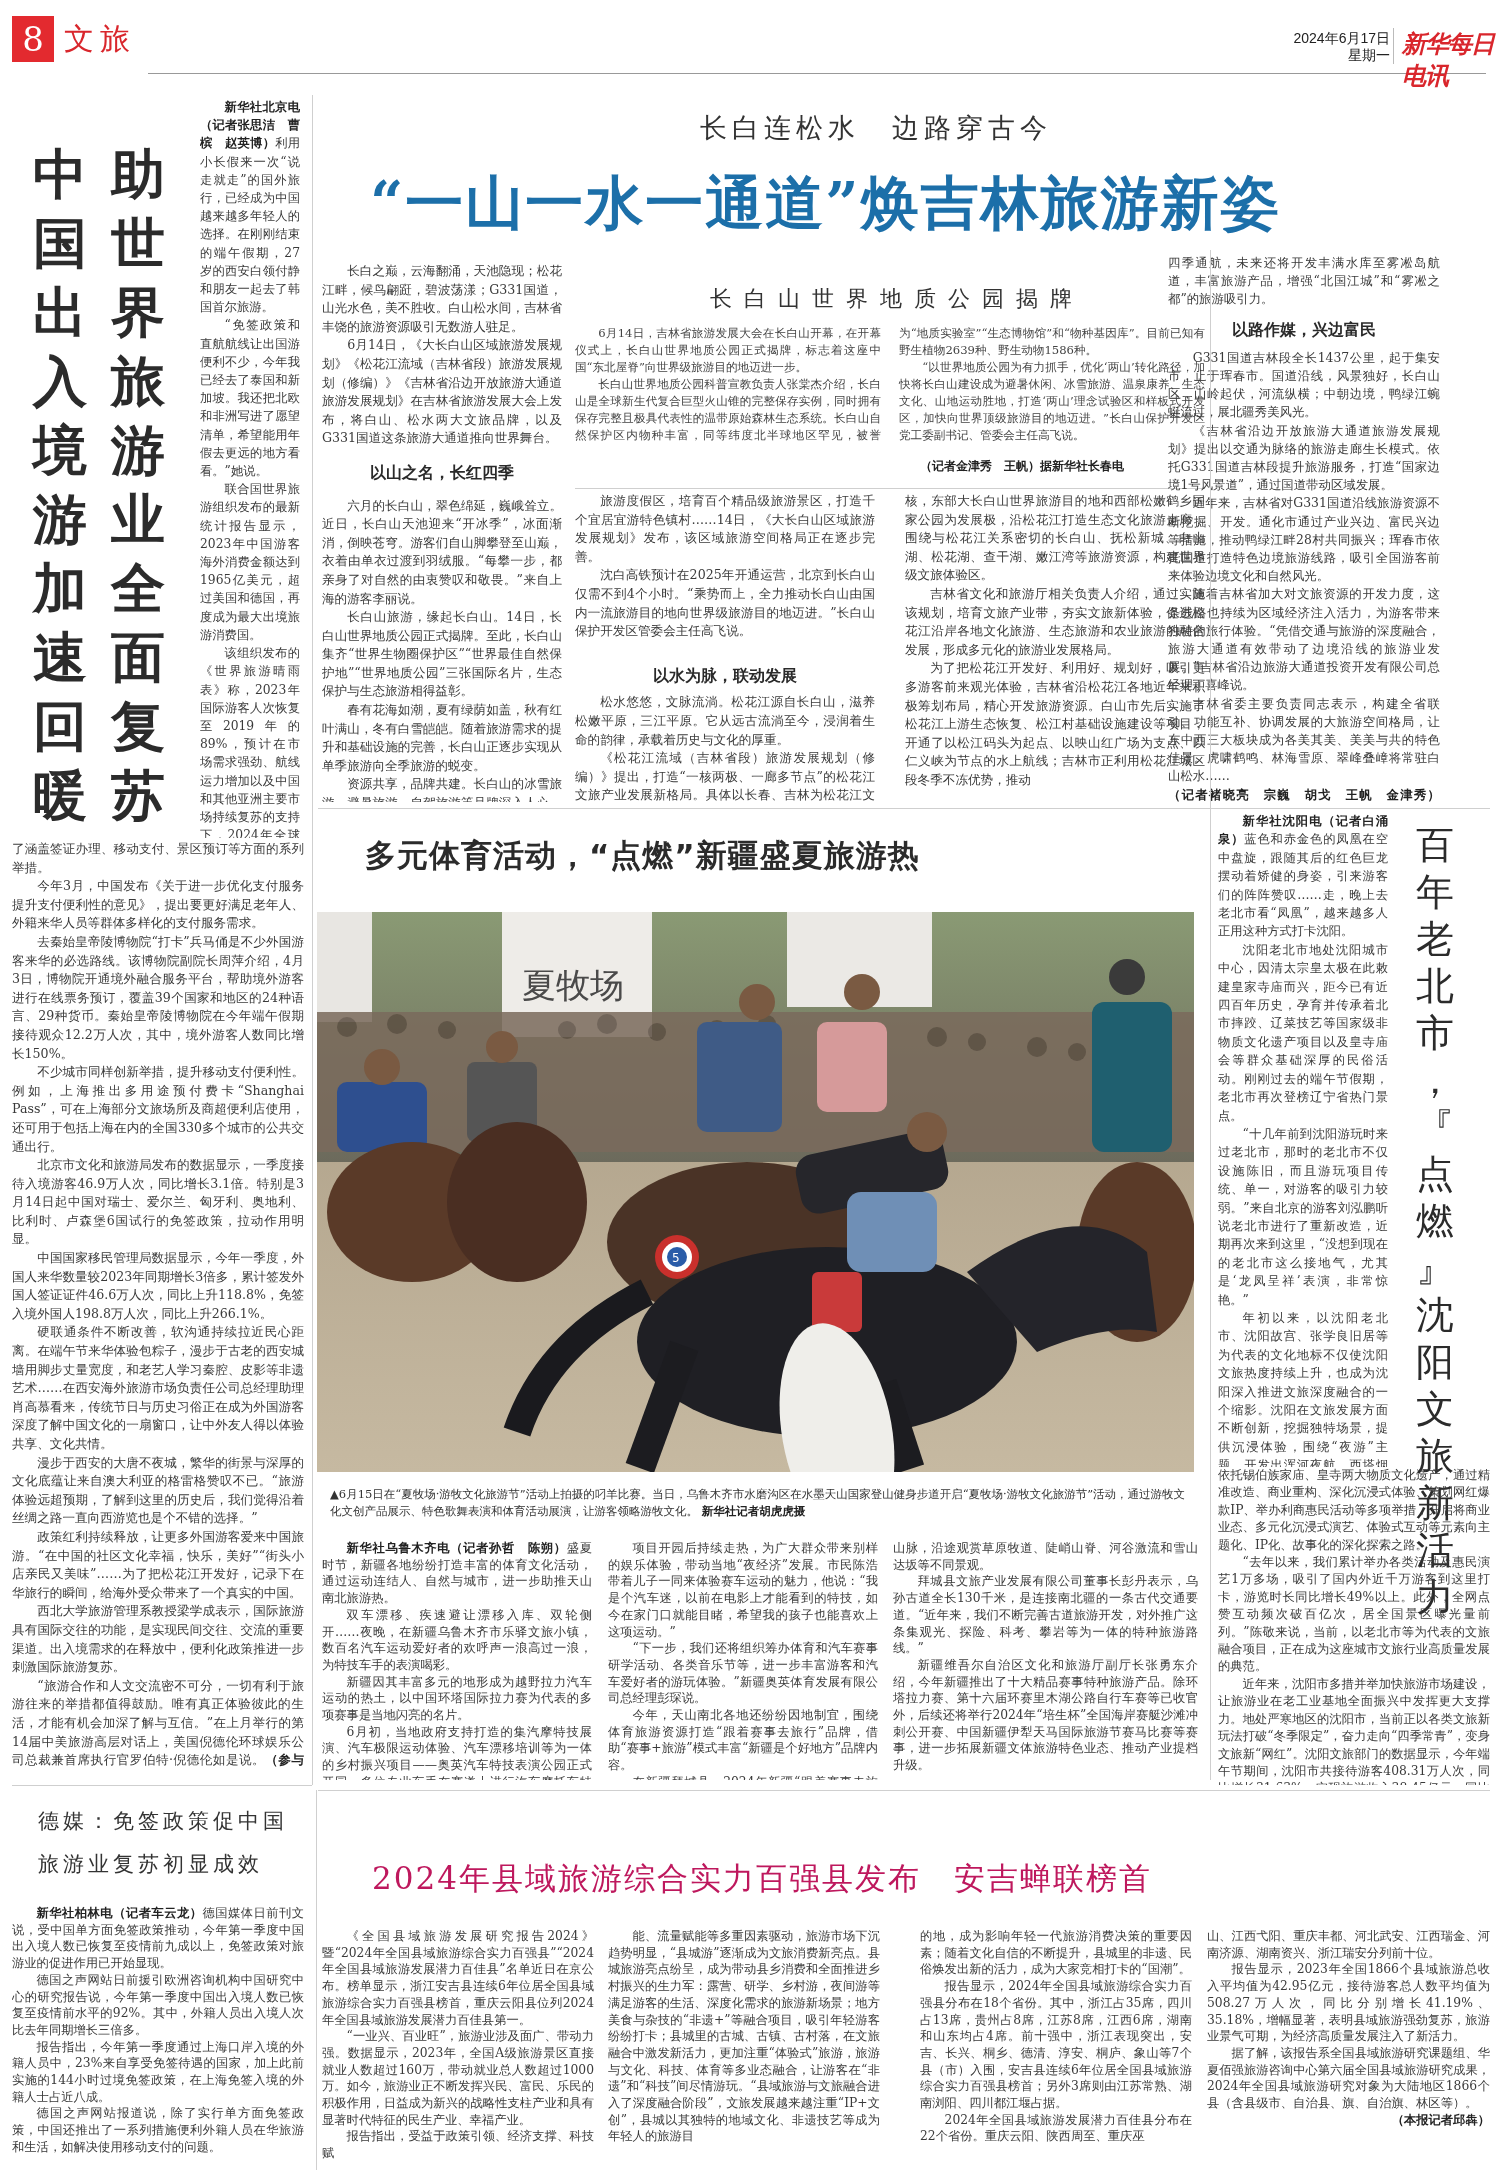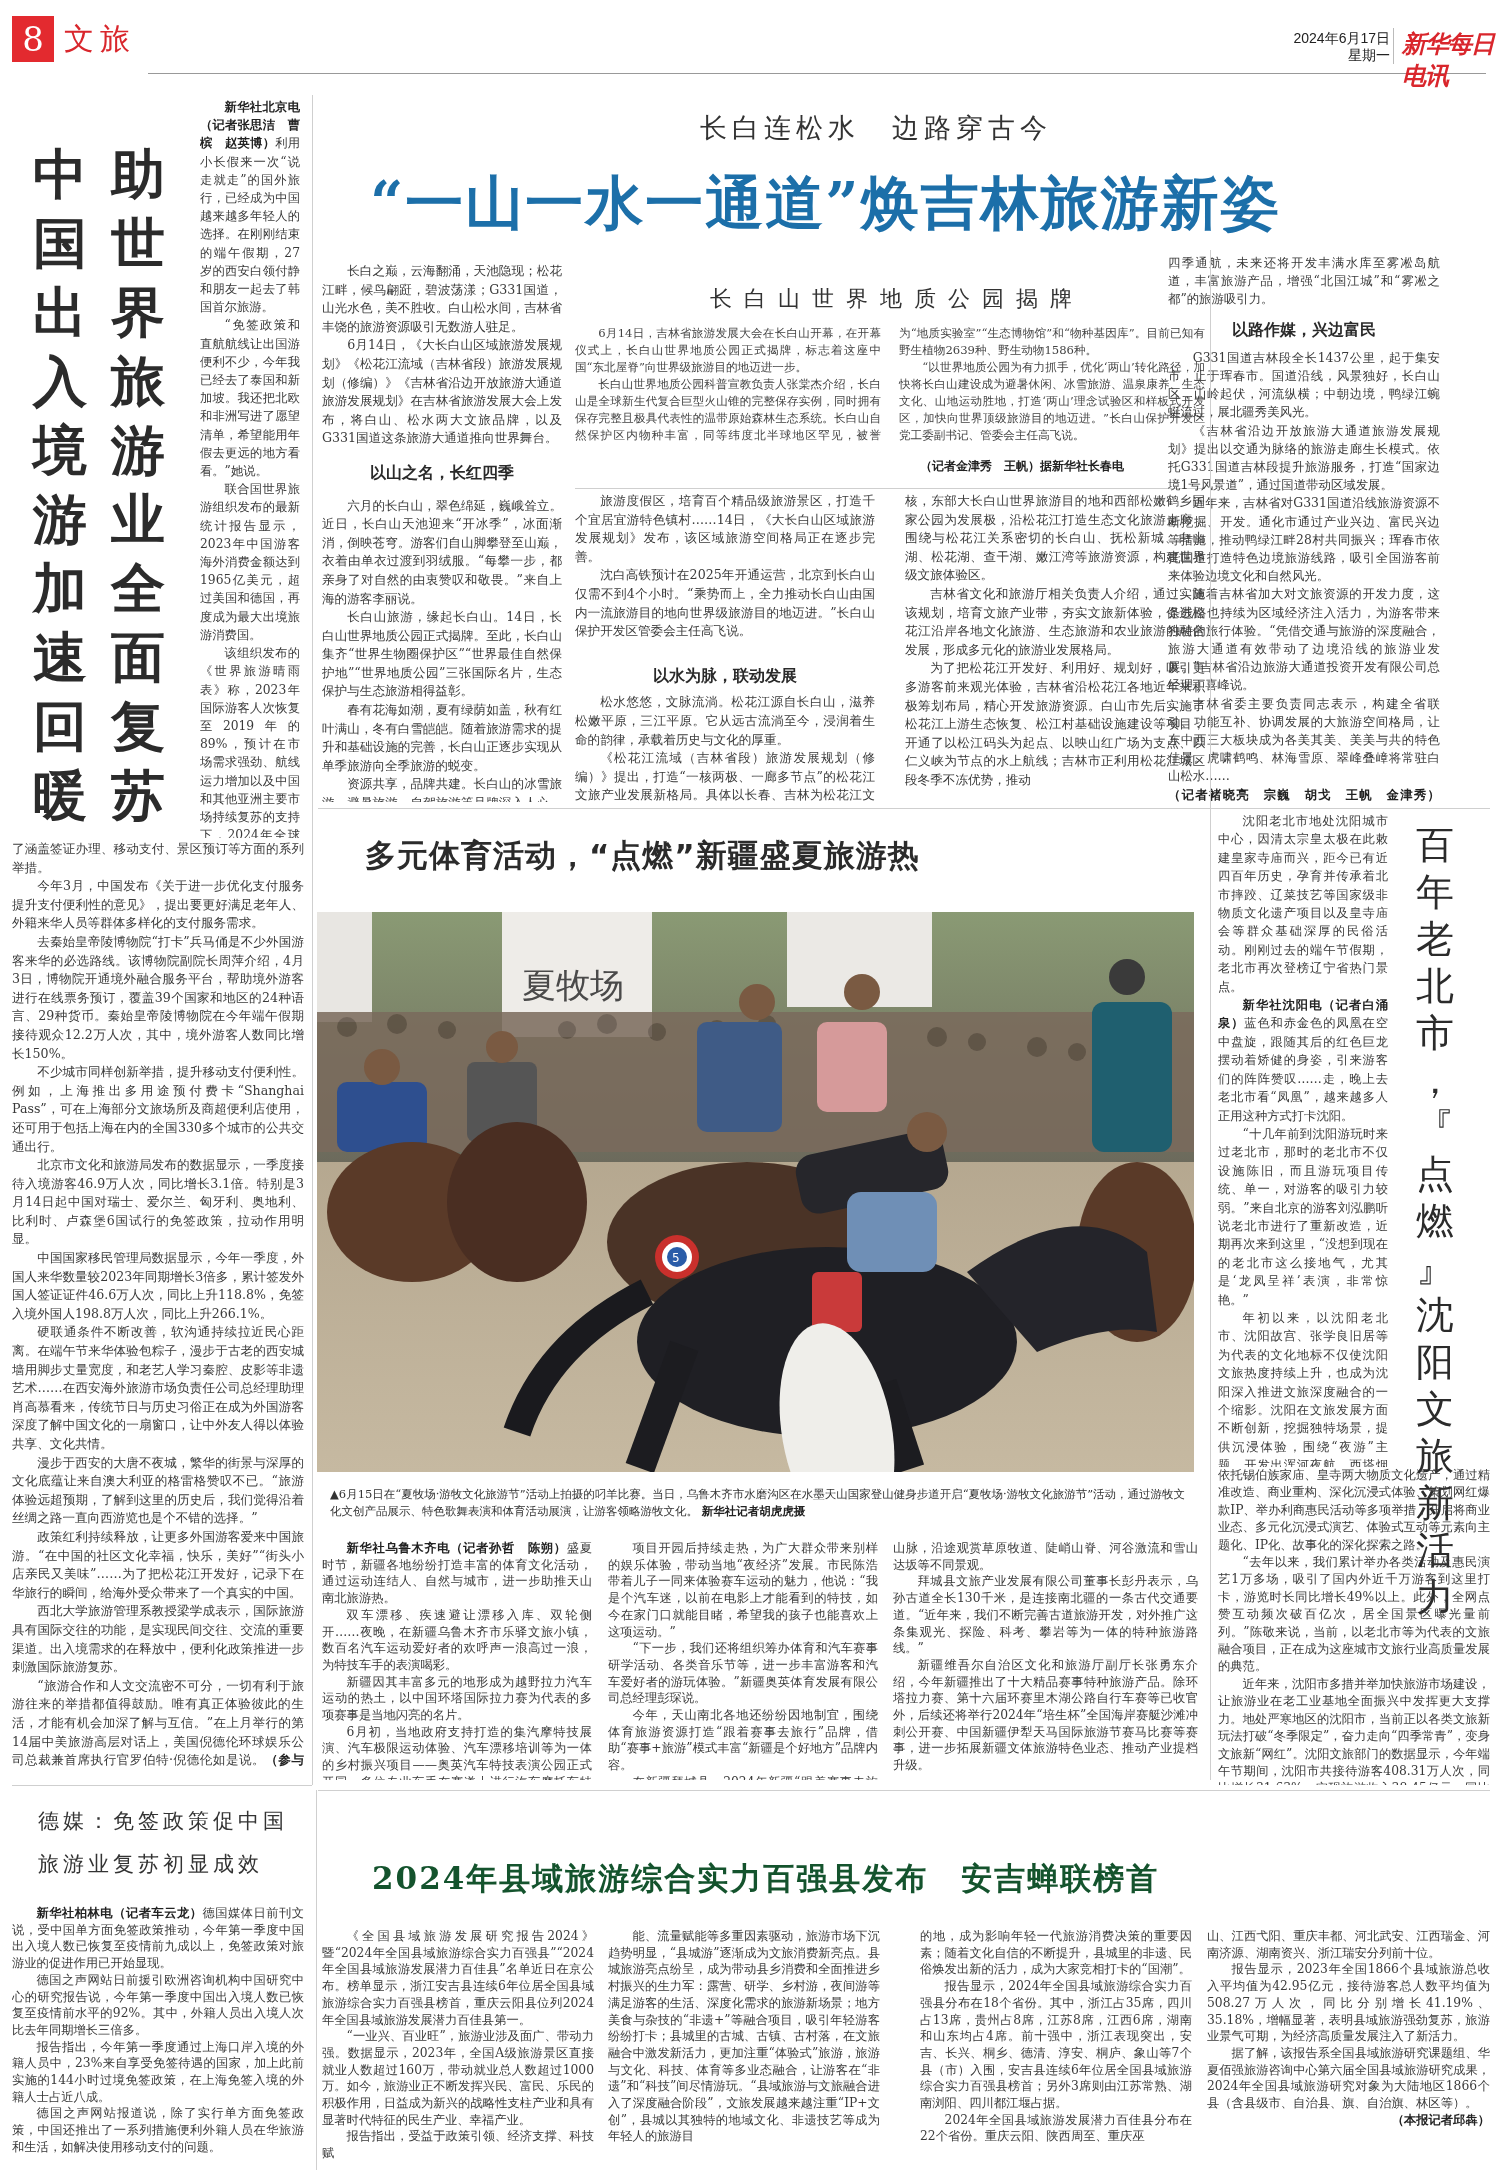--- a/index.html
+++ b/index.html
@@ -36,21 +36,21 @@
   #photo { left: 317px; top: 912px; width: 877px; height: 560px; overflow: hidden; background: #9c8e78; }
   #caption { left: 330px; top: 1486px; width: 860px; font-size: 11.5px; line-height: 17px; color: #333; }
 
   
   .vert-head2 { font-family: "DejaVu Serif", serif; font-size: 38px; line-height: 47px; color: #2b2b2b; width: 50px; text-align: center; }
 
   
   #de-title { left: 38px; top: 1800px; font-family: "DejaVu Sans", sans-serif; font-size: 21px; line-height: 43px; color: #333; letter-spacing: 4px; }
 
   
-  #county-title { left: 372px; top: 1858px; font-family: "DejaVu Serif", serif; font-weight: bold; font-size: 31px; color: #14532d; letter-spacing: 2px; white-space: nowrap; }
+  #county-title { left: 372px; top: 1858px; font-family: "DejaVu Serif", serif; font-weight: normal; font-size: 31px; color: #be185d; letter-spacing: 2px; white-space: nowrap; }
 </style>
 </head>
 <body>
 
 <div id="page-num" class="abs">8</div>
 <div id="section-name" class="abs">文旅</div>
 <div id="header-rule" class="abs"></div>
 <div id="date-block" class="abs">
   <div>2024年6月17日</div>
   <div>星期一</div>
@@ -267,22 +267,22 @@
     <p><span>今年，天山南北各地还纷纷因地制宜，围绕体育旅游资源打造“跟着赛事去旅行”品牌，借助“赛事+旅游”模式丰富“新疆是个好地方”品牌内容。</span></p>
     <p><span>在新疆拜城县，2024年新疆“跟着赛事去旅行”乌孙古道国际徒步露营大会已然启动。首批来自全国各地的150余名徒步爱好者正穿越天山</span></p>
   </div>
 <div class="abs txt" id="xj-c3" style="left:893px; top:1540px; width:305px; height:240px; overflow:hidden; font-size:12.3px; line-height:16.7px;">
     <p class="noind"><span>山脉，沿途观赏草原牧道、陡峭山脊、河谷激流和雪山达坂等不同景观。</span></p>
     <p><span>拜城县文旅产业发展有限公司董事长彭丹表示，乌孙古道全长130千米，是连接南北疆的一条古代交通要道。“近年来，我们不断完善古道旅游开发，对外推广这条集观光、探险、科考、攀岩等为一体的特种旅游路线。”</span></p>
     <p><span>新疆维吾尔自治区文化和旅游厅副厅长张勇东介绍，今年新疆推出了十大精品赛事特种旅游产品。除环塔拉力赛、第十六届环赛里木湖公路自行车赛等已收官外，后续还将举行2024年“培生杯”全国海岸赛艇沙滩冲刺公开赛、中国新疆伊犁天马国际旅游节赛马比赛等赛事，进一步拓展新疆文体旅游特色业态、推动产业提档升级。</span></p>
   </div>
 
 <div class="abs txt" id="sy-narrow" style="left:1218px; top:812px; width:170px; height:655px; overflow:hidden; font-size:12.3px; line-height:18.4px;">
+    <p><span class="lead">新华社沈阳电（记者白涌泉）</span><span>蓝色和赤金色的凤凰在空中盘旋，跟随其后的红色巨龙摆动着矫健的身姿，引来游客们的阵阵赞叹……走，晚上去老北市看“凤凰”，越来越多人正用这种方式打卡沈阳。</span></p>
     <p><span>沈阳老北市地处沈阳城市中心，因清太宗皇太极在此敕建皇家寺庙而兴，距今已有近四百年历史，孕育并传承着北市摔跤、辽菜技艺等国家级非物质文化遗产项目以及皇寺庙会等群众基础深厚的民俗活动。刚刚过去的端午节假期，老北市再次登榜辽宁省热门景点。</span></p>
-    <p><span class="lead">新华社沈阳电（记者白涌泉）</span><span>蓝色和赤金色的凤凰在空中盘旋，跟随其后的红色巨龙摆动着矫健的身姿，引来游客们的阵阵赞叹……走，晚上去老北市看“凤凰”，越来越多人正用这种方式打卡沈阳。</span></p>
     <p><span>“十几年前到沈阳游玩时来过老北市，那时的老北市不仅设施陈旧，而且游玩项目传统、单一，对游客的吸引力较弱。”来自北京的游客刘泓鹏听说老北市进行了重新改造，近期再次来到这里，“没想到现在的老北市这么接地气，尤其是‘龙凤呈祥’表演，非常惊艳。”</span></p>
     <p><span>年初以来，以沈阳老北市、沈阳故宫、张学良旧居等为代表的文化地标不仅使沈阳文旅热度持续上升，也成为沈阳深入推进文旅深度融合的一个缩影。沈阳在文旅发展方面不断创新，挖掘独特场景，提供沉浸体验，围绕“夜游”主题，开发出浑河夜航、西塔烟火、文创市集、24小时书店、深夜食堂等多个项目。</span></p>
   </div>
 <div class="abs" id="sy-head" style="left:1410px; top:822px;">
     <div class="vert-head2">百</div>
     <div class="vert-head2">年</div>
     <div class="vert-head2">老</div>
     <div class="vert-head2">北</div>
     <div class="vert-head2">市</div>
     <div class="vert-head2">，</div>

